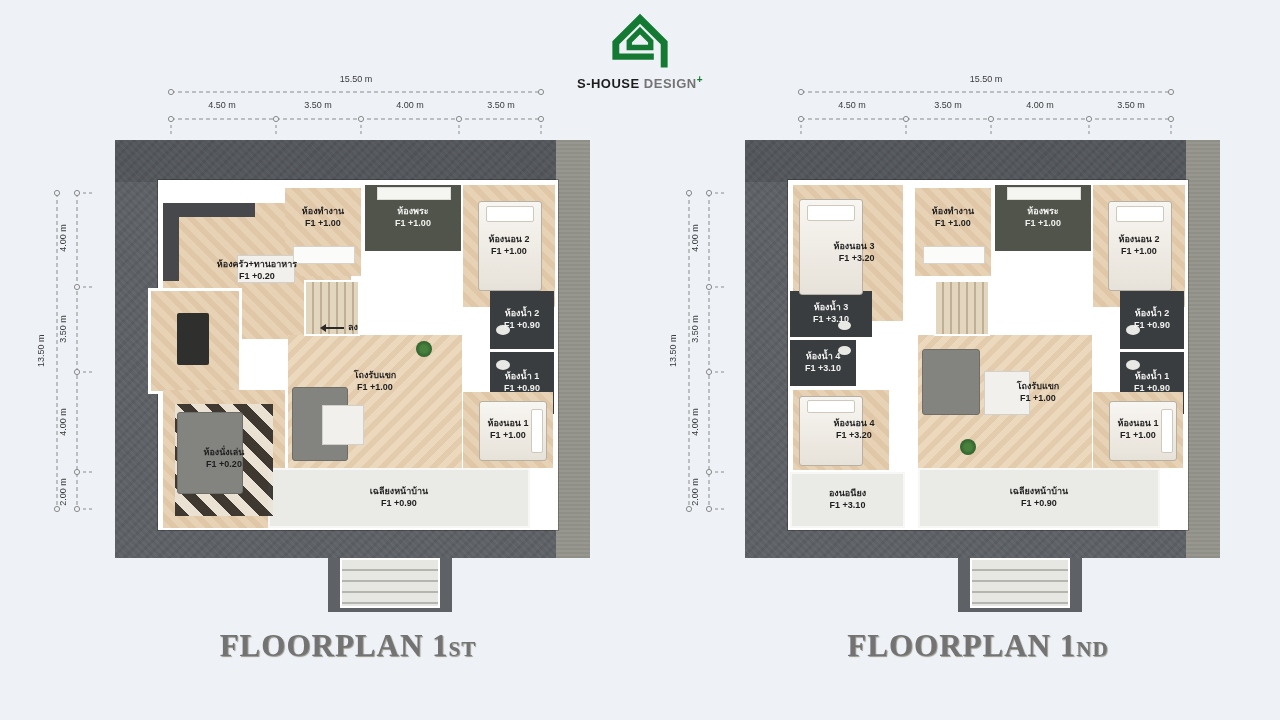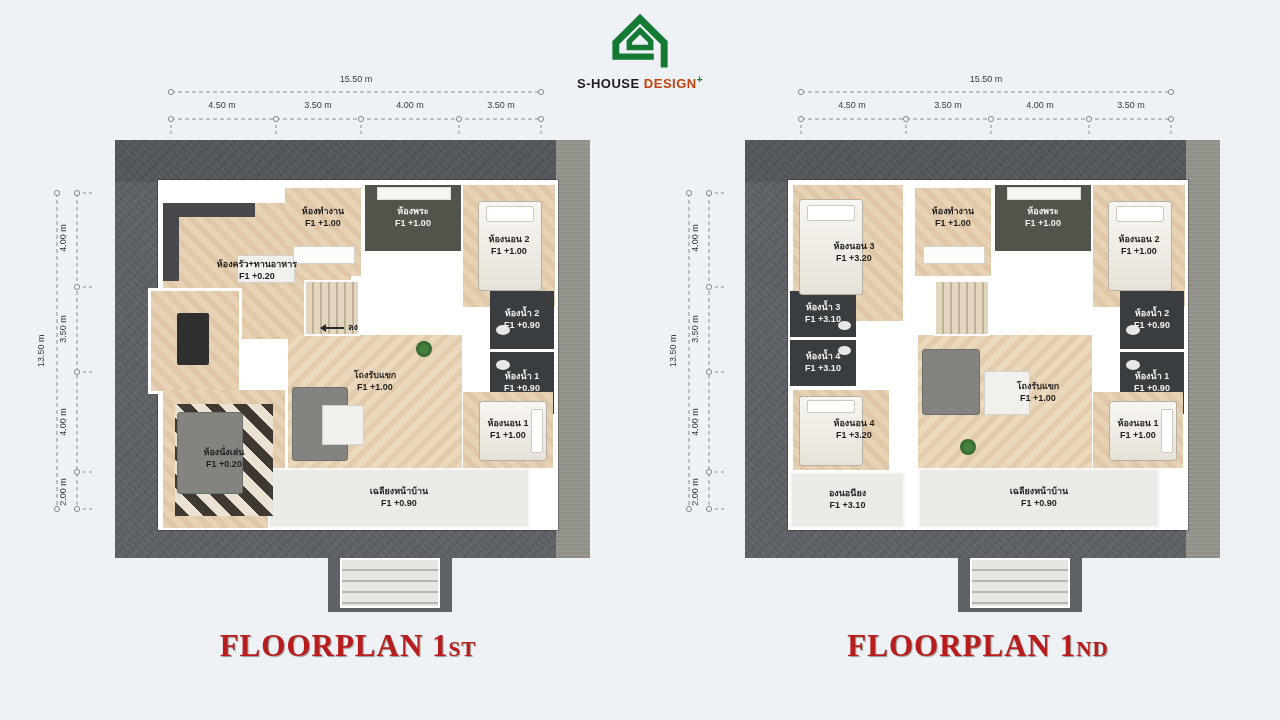--- a/index.html
+++ b/index.html
@@ -3,21 +3,21 @@
 <meta charset="utf-8">
 <style>
   html,body{margin:0;padding:0;}
   body{width:1280px;height:720px;background:#eef2f7;position:relative;overflow:hidden;
        font-family:"Liberation Sans","DejaVu Sans",sans-serif;}
   
   .logo{position:absolute;left:568px;top:6px;width:144px;text-align:center;}
   .logo svg{display:block;margin:0 auto;}
   .logo-text{font-size:13px;font-weight:bold;letter-spacing:.5px;margin-top:2px;white-space:nowrap;}
   .logo-black{color:#1d1d1d;}
-  .logo-green{color:#c2410c;}
+  .logo-green{color:#737373;}
   .logo-plus{color:#147a33;font-size:10px;vertical-align:super;font-weight:bold;}
   
   .dim{position:absolute;color:#3a3a3a;font-size:9px;}
   .dim-top{height:62px;width:376px;}
   .dim-total{position:absolute;top:0;left:0;width:100%;text-align:center;}
   .dim svg{position:absolute;}
   .seg-label{position:absolute;top:26px;transform:translateX(-50%);white-space:nowrap;}
   .dim-left{width:64px;height:322px;}
   .vtotal{position:absolute;left:-4px;top:0;height:100%;display:flex;align-items:center;
           writing-mode:vertical-rl;transform:rotate(180deg);justify-content:center;}
@@ -59,21 +59,21 @@
   .counter{background:#46484b;}
   .stairs{position:absolute;background:repeating-linear-gradient(to right,#e3d6be 0 6px,#bfb095 6px 8px);
           border:2px solid #ffffff;z-index:2;}
   .stair-label{position:absolute;z-index:6;font-size:9px;font-weight:bold;color:#242424;white-space:nowrap;}
   .arrow-line{display:inline-block;width:22px;height:2px;background:#2a2a2a;position:relative;
               vertical-align:middle;margin-right:4px;}
   .arrow-line::before{content:"";position:absolute;left:-2px;top:-3px;width:0;height:0;
               border:4px solid transparent;border-right:6px solid #2a2a2a;border-left:0;}
   
   .plan-title{position:absolute;width:380px;text-align:center;font-family:"Liberation Serif","DejaVu Serif",serif;
-      font-weight:bold;font-size:31px;letter-spacing:1px;color:#b91c1c;
+      font-weight:bold;font-size:31px;letter-spacing:1px;color:#737373;
       text-shadow:1px 1px 1px rgba(45,33,0,.45);}
   .title-suffix{font-size:.68em;letter-spacing:1px;}
 </style>
 </head>
 <body>
 
 <div class="logo">
   <svg width="78" height="66" viewBox="0 0 100 86">
     <path d="M14 46 L50 10 L86 46 L86 80 L77 80 L77 50 L50 23 L23 50 L23 62 L68 62 L68 70 L14 70 Z" fill="#147a33"></path>
     <path d="M36 46 L50 32 L64 46 L64 54 L36 54 Z" fill="none" stroke="#147a33" stroke-width="7"></path>
@@ -283,21 +283,21 @@
 <div class="roof-shade" style="left:745px;top:140px;width:475px;height:42px;"></div>
 <div class="walkway" style="left:1186px;top:140px;width:34px;height:418px;"></div>
 <div class="steps-block" style="left:958px;top:558px;width:124px;height:54px;">
   <div class="steps" style="left:12px;top:0;width:96px;height:46px;"></div>
 </div>
 
 <div class="house" style="left:788px;top:180px;width:400px;height:350px;"></div>
 
 <div class="room wood" style="left:793px;top:185px;width:110px;height:136px;">
   <div class="furn bed" style="left:6px;top:14px;width:62px;height:94px;"></div>
-  <div class="room-label" style="margin-left:12px;">
+  <div class="room-label" style="margin-left:12px;text-align:right;">
     <div>ห้องนอน 3</div>
     <div>F1 +3.20</div>
   </div>
 </div>
 <div class="room wood" style="left:915px;top:188px;width:76px;height:88px;">
   <div class="furn desk" style="left:8px;top:58px;width:60px;height:16px;"></div>
   <div class="room-label" style="margin-bottom:28px;">
     <div>ห้องทำงาน</div>
     <div>F1 +1.00</div>
   </div>
@@ -310,21 +310,21 @@
     <div>F1 +1.00</div>
   </div>
 </div>
 <div class="room wood" style="left:1093px;top:185px;width:92px;height:122px;">
   <div class="furn bed" style="left:15px;top:16px;width:62px;height:88px;"></div>
   <div class="room-label">
     <div>ห้องนอน 2</div>
     <div>F1 +1.00</div>
   </div>
 </div>
-<div class="room darkfloor dark" style="left:790px;top:291px;width:66px;height:46px;align-items:center;">
+<div class="room darkfloor dark" style="left:790px;top:291px;width:82px;height:46px;align-items:center;">
   <div class="furn fixture" style="left:48px;top:30px;width:13px;height:9px;"></div>
   <div class="room-label">
     <div>ห้องน้ำ 3</div>
     <div>F1 +3.10</div>
   </div>
 </div>
 <div class="room darkfloor dark" style="left:790px;top:340px;width:66px;height:46px;">
   <div class="furn fixture" style="left:48px;top:6px;width:13px;height:9px;"></div>
   <div class="room-label">
     <div>ห้องน้ำ 4</div>

